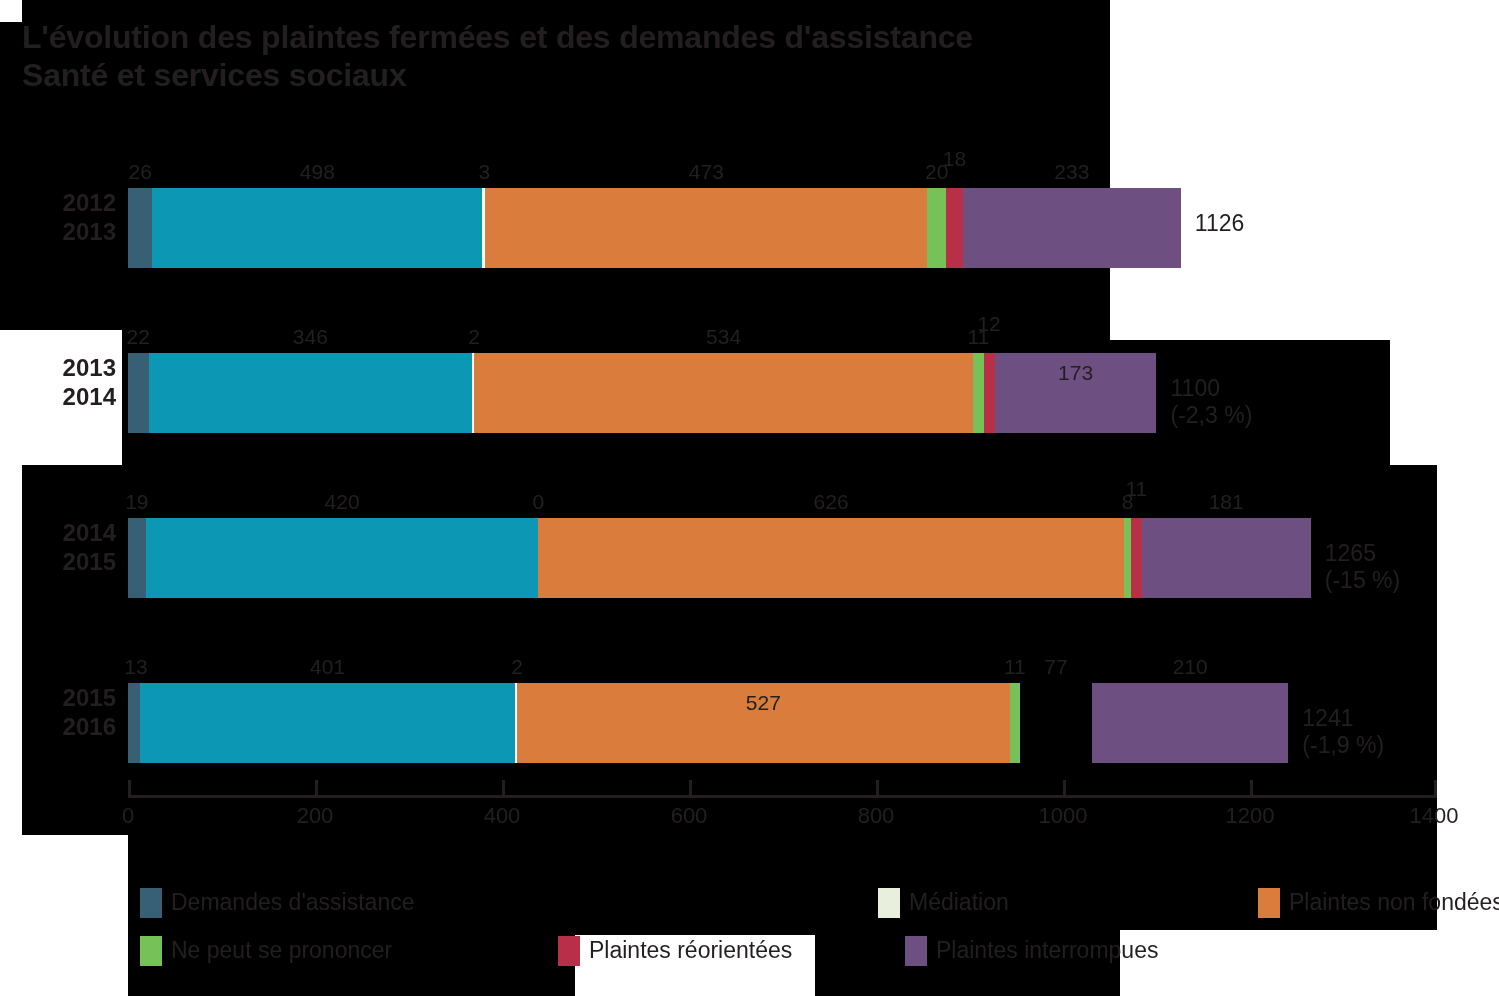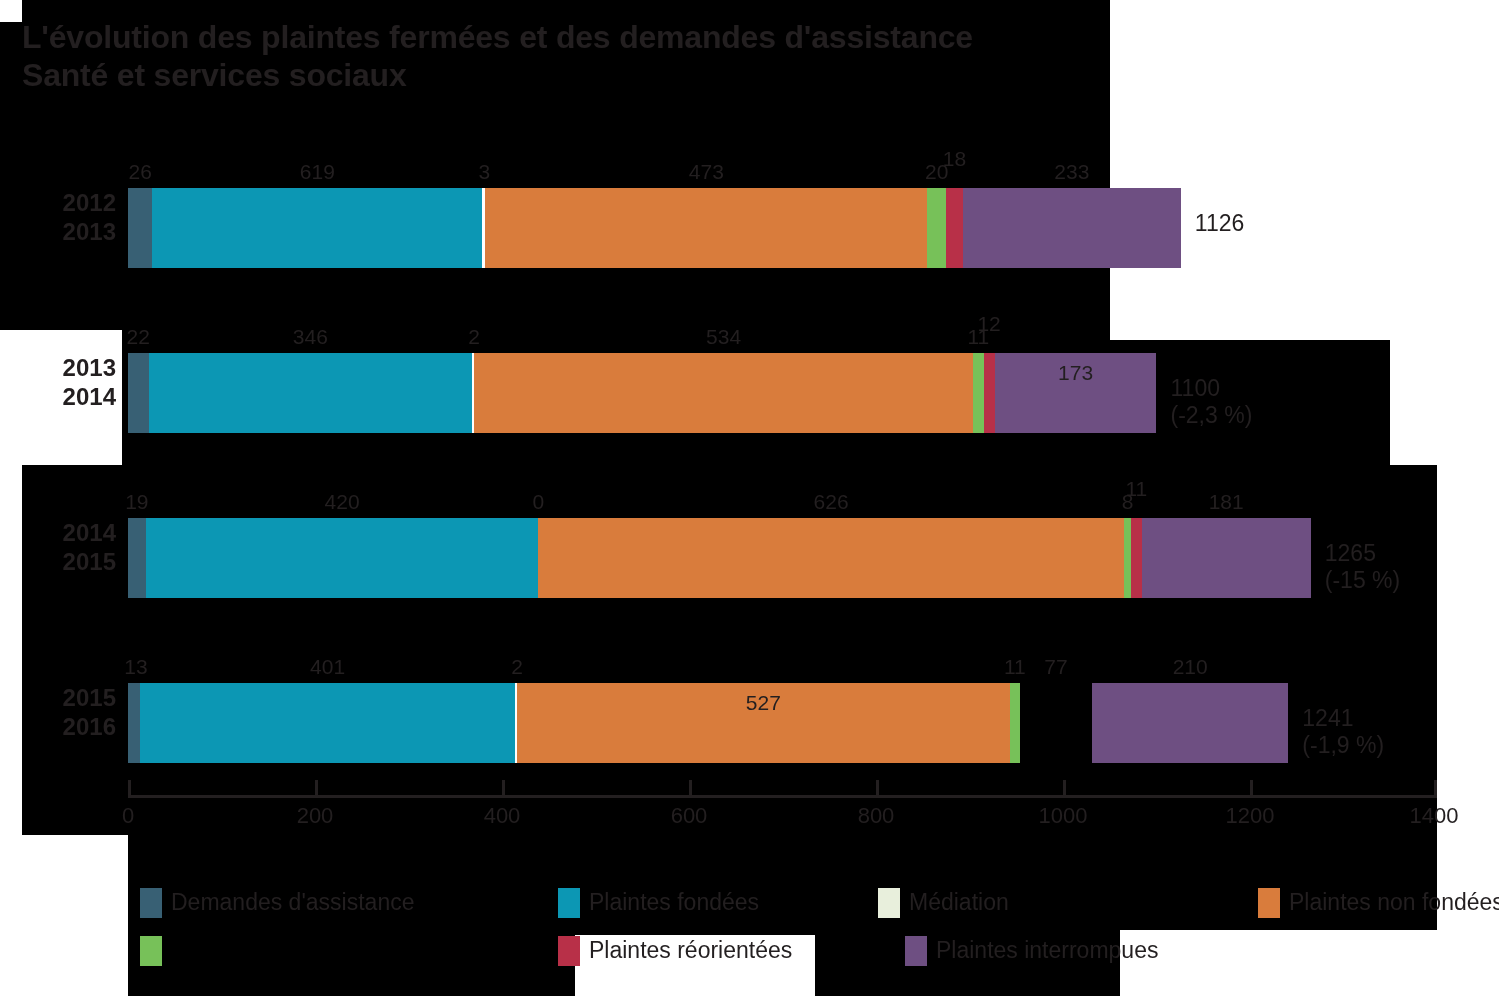--- a/index.html
+++ b/index.html
@@ -131,21 +131,21 @@
         <div class="bar" style="width: 1052.81px;">
           <div class="seg" style="left: 0px; width: 24.31px; background: rgb(56, 96, 116);"></div>
           <div class="seg" style="left: 24.31px; width: 330.055px; background: rgb(12, 151, 180);"></div>
           <div class="seg" style="left: 354.365px; width: 4px; background: rgb(255, 255, 255);"></div>
           <div class="seg" style="left: 357.17px; width: 442.255px; background: rgb(217, 124, 60);"></div>
           <div class="seg" style="left: 799.425px; width: 18.7px; background: rgb(119, 193, 89);"></div>
           <div class="seg" style="left: 818.125px; width: 16.83px; background: rgb(184, 48, 72);"></div>
           <div class="seg" style="left: 834.955px; width: 217.855px; background: rgb(110, 79, 130);"></div>
         </div>
         <div class="seg-label row-lo" style="left: 12.155px;">26</div>
-        <div class="seg-label row-lo" style="left: 189.338px;">619</div>
+        <div class="seg-label row-lo" style="left: 189.338px;">498</div>
         <div class="seg-label row-lo" style="left: 356.365px;">3</div>
         <div class="seg-label row-lo" style="left: 578.298px;">473</div>
         <div class="seg-label row-lo" style="left: 808.775px;">20</div>
         <div class="seg-label row-hi" style="left: 826.54px;">18</div>
         <div class="seg-label row-lo" style="left: 943.883px;">233</div>
         <div class="total-label" style="left: 1066.81px;">
           <div>1126</div>
         </div>
       </div>
       <div class="bar-group" style="top: 165px; height: 120px;">
@@ -245,34 +245,31 @@
       <div class="tick-label" style="left: 1122px;">1200</div>
       <div class="tick tick-end" style="left: 1306px;"></div>
       <div class="tick-label" style="left: 1306px;">1400</div>
     </div>
 
   <div id="legend">
       <div class="legend-item" style="left: 0px; top: 0px;">
         <span class="legend-swatch" style="background: rgb(56, 96, 116);"></span>
         <span class="legend-text">Demandes d'assistance</span>
       </div>
-      <div class="legend-item" style="left: 418px; top: 0px;">
-        <span class="legend-swatch" style="background: rgb(12, 151, 180);"></span>
-        <span class="legend-text">Plaintes fondées</span>
-      </div>
       <div class="legend-item" style="left: 738px; top: 0px;">
         <span class="legend-swatch" style="background: rgb(232, 239, 220);"></span>
         <span class="legend-text">Médiation</span>
       </div>
       <div class="legend-item" style="left: 1118px; top: 0px;">
         <span class="legend-swatch" style="background: rgb(217, 124, 60);"></span>
         <span class="legend-text">Plaintes non fondées</span>
       </div>
       <div class="legend-item" style="left: 0px; top: 48px;">
         <span class="legend-swatch" style="background: rgb(119, 193, 89);"></span>
+        <span class="legend-text">Ne peut se prononcer</span>
       </div>
       <div class="legend-item" style="left: 418px; top: 48px;">
         <span class="legend-swatch" style="background: rgb(184, 48, 72);"></span>
         <span class="legend-text">Plaintes réorientées</span>
       </div>
       <div class="legend-item" style="left: 738px; top: 48px; padding-left: 27px;">
         <span class="legend-swatch" style="background: rgb(110, 79, 130);"></span>
         <span class="legend-text">Plaintes interrompues</span>
       </div>
     </div>

